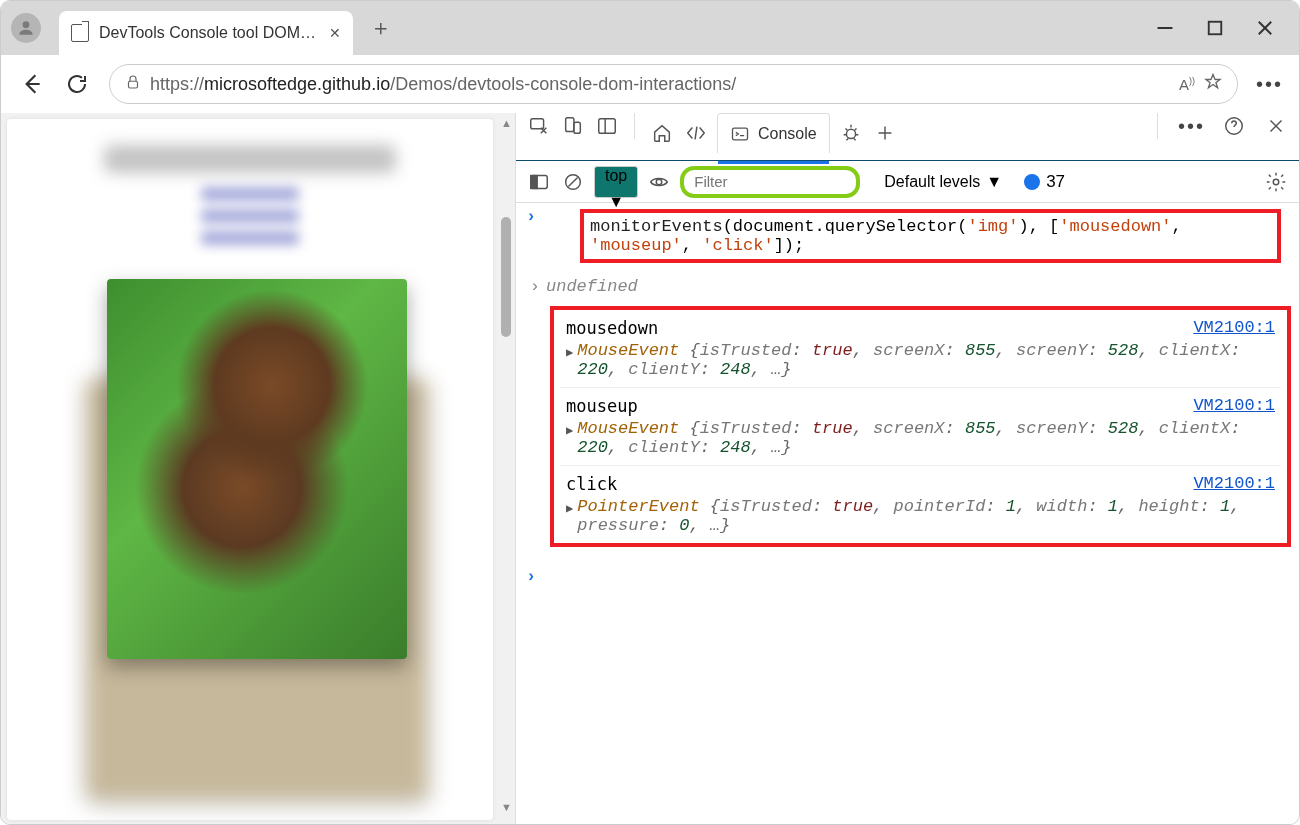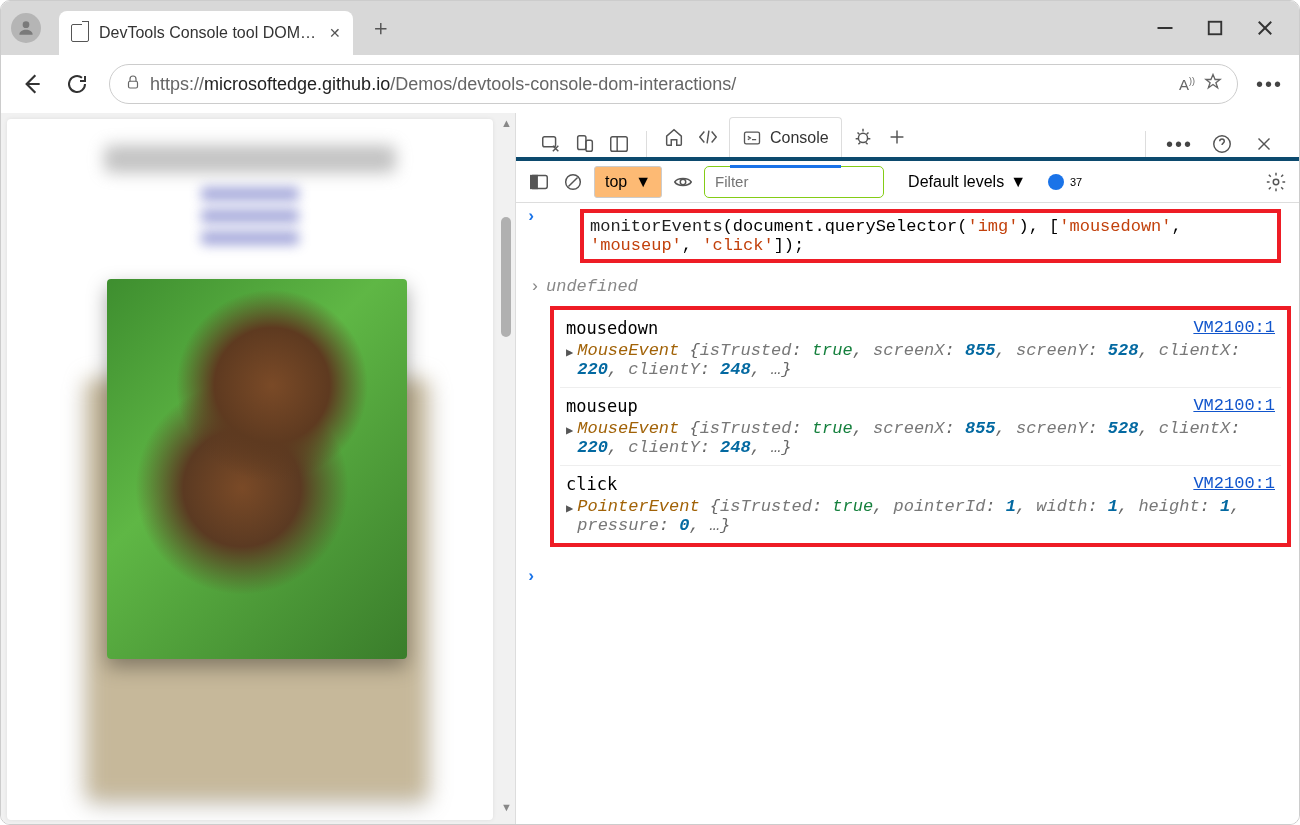--- a/index.html
+++ b/index.html
@@ -162,24 +162,24 @@
   }
   .scroll-thumb {
     position: absolute; top: 100px; left: 2px; width: 10px; height: 120px;
     background: #b0b0b0; border-radius: 5px;
   }
 
   
   .devtools { flex: 1; display: flex; flex-direction: column; background: #fff; }
   .dt-toolbar {
     display: flex;
-    align-items: flex-end;
+    align-items: flex-start;
     height: 48px;
-    border-bottom: 4px solid #0c4a6e;
-    padding: 0 22px;
+    border-bottom: 1px solid #0c4a6e;
+    padding: 0 10px;
     gap: 10px;
   }
   .dt-toolbar .group { display: flex; align-items: center; gap: 8px; }
   .dt-toolbar .divider { width: 1px; height: 26px; background: #ddd; margin: 0 4px; }
   .dt-tab {
     display: flex; align-items: center; gap: 8px;
     height: 40px; padding: 0 12px;
     border-radius: 4px 4px 0 0;
     cursor: pointer;
     font-size: 16px;
@@ -202,39 +202,40 @@
   .icon-btn svg { width: 22px; height: 22px; stroke: #555; fill: none; stroke-width: 1.6; }
 
   .dt-subbar {
     display: flex; align-items: center; height: 42px;
     border-bottom: 1px solid #ddd;
     padding: 0 10px;
     gap: 8px;
   }
   .context-select {
     display: flex; align-items: center;
-    background: #fdba74;
+    background: #0f766e;
     border: 1px solid #ccc;
     border-radius: 3px;
     height: 32px;
     padding: 0 10px;
     gap: 8px;
     cursor: pointer;
     font-size: 16px;
+    flex-direction: column;
   }
   .filter-input {
     height: 32px;
-    border: 1px solid #84cc16;
-    border-radius: 5px;
+    border: 4px solid #84cc16;
+    border-radius: 14px;
     padding: 0 10px;
     font-size: 15px;
     width: 180px;
   }
   .levels-select { display: flex; align-items: center; gap: 6px; font-size: 16px; cursor: pointer; margin-left: 16px; }
-  .issue-badge { margin-left: 14px; display: flex; align-items: center; gap: 6px; font-size: 11px; cursor: pointer; }
+  .issue-badge { margin-left: 14px; display: flex; align-items: center; gap: 6px; font-size: 17px; cursor: pointer; }
   .issue-dot { width: 16px; height: 16px; border-radius: 50%; background: #1a73e8; }
   .gear { margin-left: auto; cursor: pointer; }
 
   .console-body { flex: 1; overflow-y: auto; font-family: Consolas, "Courier New", monospace; font-size: 17px; }
   .console-row {
     display: flex;
     align-items: flex-start;
     padding: 4px 10px 4px 10px;
     gap: 6px;
   }
@@ -245,22 +246,22 @@
   .code-str { color: #c2410c; }
   .undefined-txt { color: #888; font-style: italic; }
 
   .evt-block { padding: 4px 6px; }
   .evt-name { color: #000; font-family: Consolas, monospace; }
   .vm-link { float: right; color: #1155cc; text-decoration: underline; cursor: pointer; }
   .evt-detail { display: flex; align-items: flex-start; gap: 4px; color: #666; font-style: italic; margin-top: 2px; }
   .expand-tri { color: #555; font-style: normal; cursor: pointer; font-size: 12px; margin-top: 4px; }
   .ev-type { color: #a16207; }
   .ev-key { color: #777; }
-  .ev-bool { color: #15803d; }
-  .ev-num { color: #0369a1; font-weight: bold; }
+  .ev-bool { color: #7f1d1d; }
+  .ev-num { color: #14532d; }
   .hr-thin { border: none; border-top: 1px solid #eee; margin: 4px 0; }
   .empty-prompt { padding: 6px 10px; color: #1a73e8; font-weight: bold; }
 </style>
 </head>
 <body>
 
 <div class="titlebar">
   <div class="avatar">
     <svg viewBox="0 0 24 24">
         <circle cx="12" cy="8" r="4"></circle>

